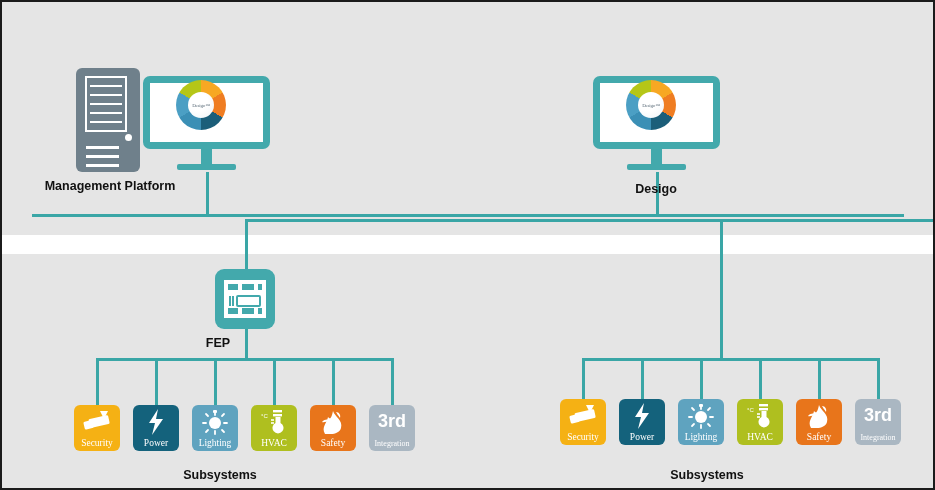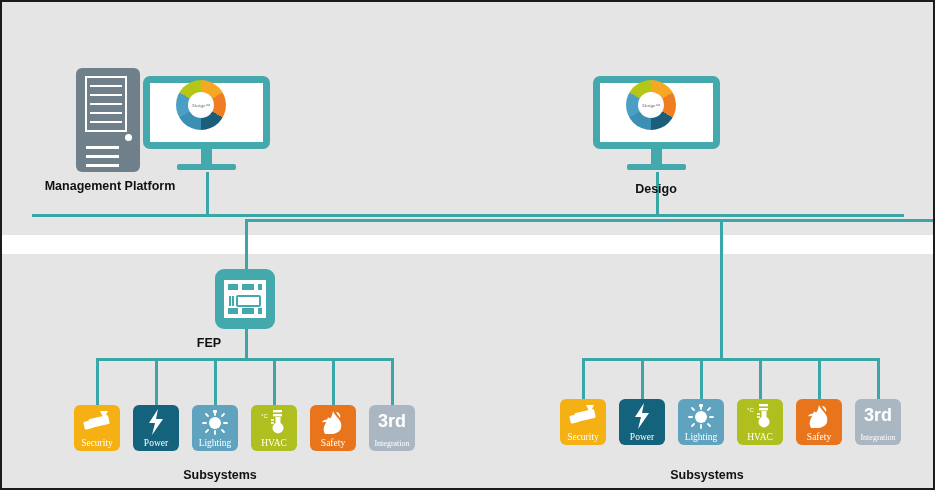--- a/index.html
+++ b/index.html
@@ -325,21 +325,21 @@
         <div class="notch" style="left:12px; top:2px; height:6px;"></div>
         <div class="notch" style="left:28px; top:2px; height:6px;"></div>
         <div class="mid"></div>
         <div class="tick" style="left:3px;"></div>
         <div class="tick" style="left:6px;"></div>
         <div class="row-bot"></div>
         <div class="notch" style="left:12px; bottom:2px; top:auto; height:6px;"></div>
         <div class="notch" style="left:28px; bottom:2px; top:auto; height:6px;"></div>
       </div>
     </div>
-    <div class="caption" style="left:172px; top:334px; width:70px;">FEP</div>
+    <div class="caption" style="left:181px; top:334px; width:70px;">FEP</div>
   </div>
 
   <div>
 
     <div class="vline" style="left: 243px; top: 327px; height: 31px; background: rgb(58, 166, 166);"></div>
 
     <div class="hline" style="left: 94px; top: 356px; width: 298px; background: rgb(58, 166, 166);"></div>
 
     <div class="vline" style="left: 94px; top: 356px; height: 48px; background: rgb(58, 166, 166);"></div>
     <div class="vline" style="left: 153px; top: 356px; height: 48px; background: rgb(58, 166, 166);"></div>

